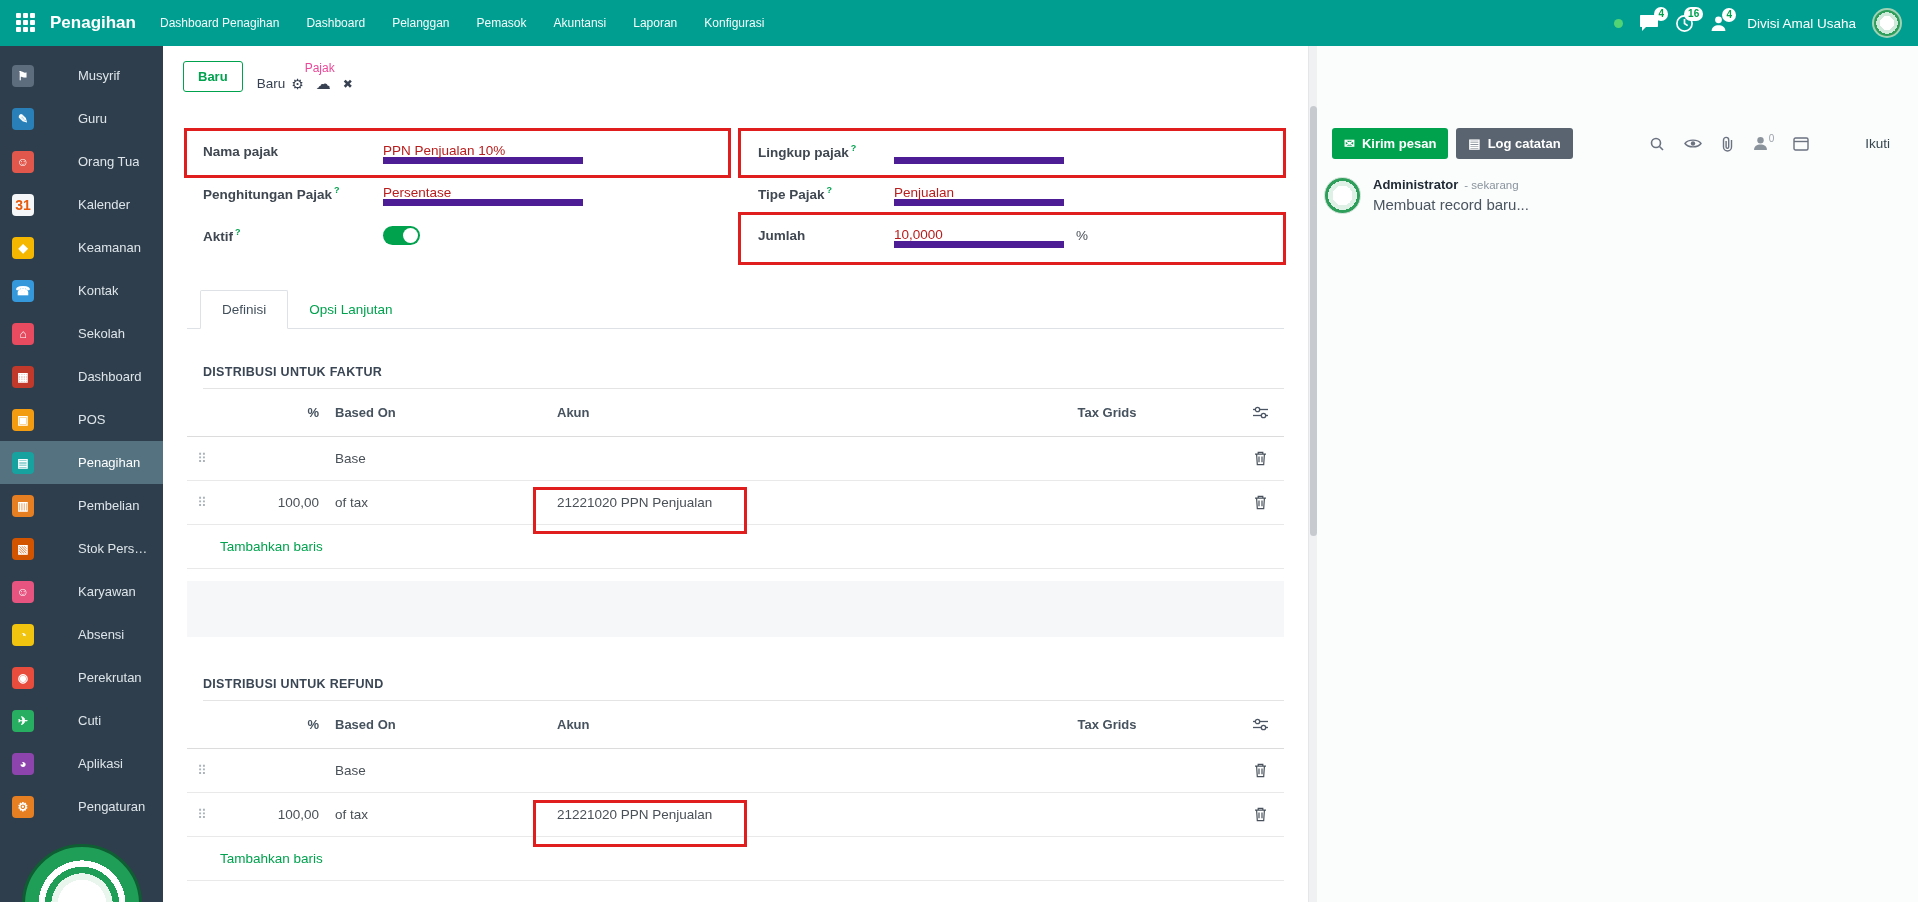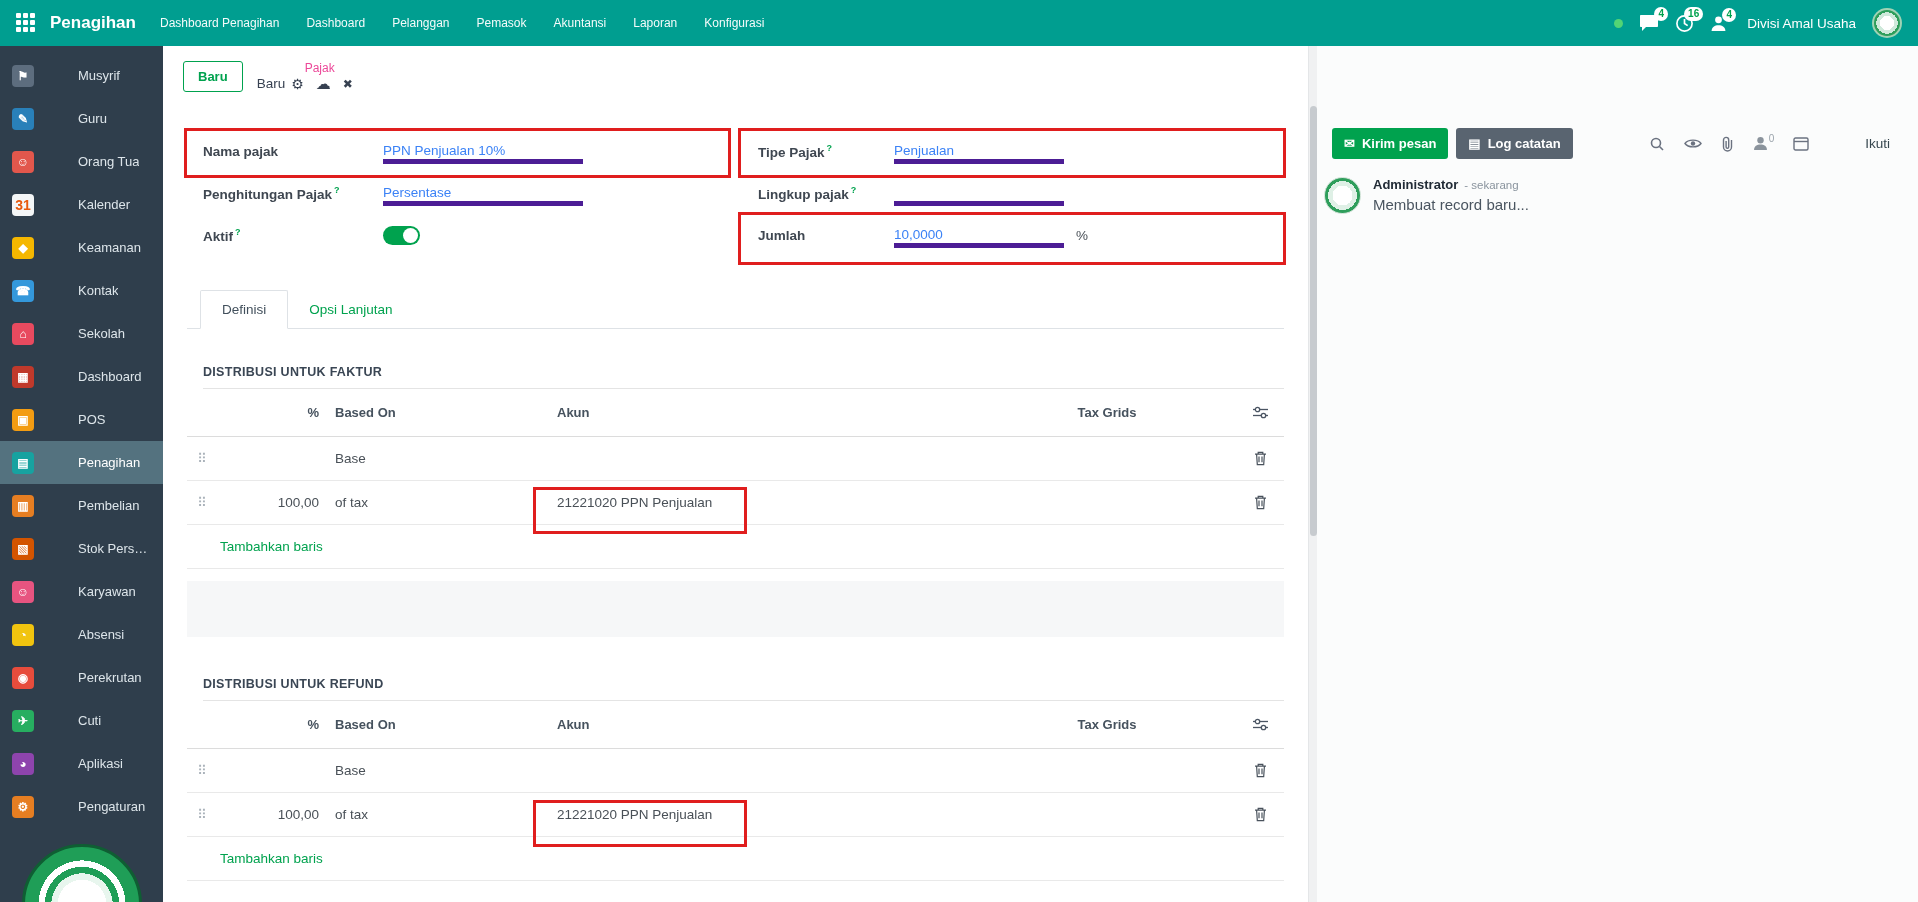--- a/index.html
+++ b/index.html
@@ -42,21 +42,21 @@
   .crumb-model { font-size:12px; color:#ec4899; cursor:pointer;padding-left:48px; }
   .crumb-row { display:flex; align-items:center; gap:12px; font-size:13.5px; color:#374151; margin-top:1px; }
   .crumb-record { display:flex; align-items:center; gap:6px; }
   .mini-ico { cursor:pointer; color:#374151; line-height:1; }
 
   .form-grid { display:grid; grid-template-columns:527px 1fr; column-gap:28px; padding:14px 12px 0 40px; }
   .frow { display:flex; align-items:center; height:42px; }
   .flabel { font-weight:700; color:#3f4751; flex:none; }
   .w180 { width:180px; } .w136 { width:136px; }
   sup.help { color:var(--accent,#00a24e); font-size:9px; margin-left:2px; font-weight:700; }
-  .fval { width:200px; height:26px; line-height:25px; border-bottom:5px solid #4c1d95; color:#3b82f6; cursor:text; }
+  .fval { width:200px; height:26px; line-height:25px; border-bottom:7px solid #4c1d95; color:#b91c1c; cursor:text; }
   .fval.narrow { width:170px; }
   .suffix { margin-left:12px; color:#495057; }
   .toggle { width:37px; height:19px; border-radius:10px; background:var(--accent,#00a24e); position:relative; cursor:pointer; }
   .toggle .knob { position:absolute; top:2px; right:2px; width:15px; height:15px; border-radius:50%; background:#fff; }
 
   .tabs { display:flex; align-items:flex-end; border-bottom:1px solid #dee2e6; margin:30px 24px 0 24px; padding-left:13px; height:43px; }
   .tab { padding:11px 21px; font-size:13.5px; cursor:pointer; }
   .tab.active { background:#fff; border:1px solid #dee2e6; border-bottom:1px solid #fff; margin-bottom:-1px; border-radius:2px 2px 0 0; color:#42505c; }
   .tab.plain { color:var(--accent,#00a24e); }
 
@@ -264,26 +264,26 @@
         </div>
         <div class="frow">
           <span class="flabel w180"><span>Aktif</span><sup class="help">?</sup></span>
           <div class="toggle">
               <div class="knob"></div>
             </div>
         </div>
       </div>
       <div class="fcol">
         <div class="frow">
+          <span class="flabel w136"><span>Lingkup pajak</span><sup class="help">?</sup></span>
+          <div class="fval narrow"></div>
+        </div>
+        <div class="frow">
           <span class="flabel w136"><span>Tipe Pajak</span><sup class="help">?</sup></span>
           <div class="fval narrow">Penjualan</div>
-        </div>
-        <div class="frow">
-          <span class="flabel w136"><span>Lingkup pajak</span><sup class="help">?</sup></span>
-          <div class="fval narrow"></div>
         </div>
         <div class="frow">
           <span class="flabel w136"><span>Jumlah</span></span>
           <div class="fval narrow">10,0000</div>
           <span class="suffix">%</span>
         </div>
       </div>
     </div>
 
     <div class="tabs">

